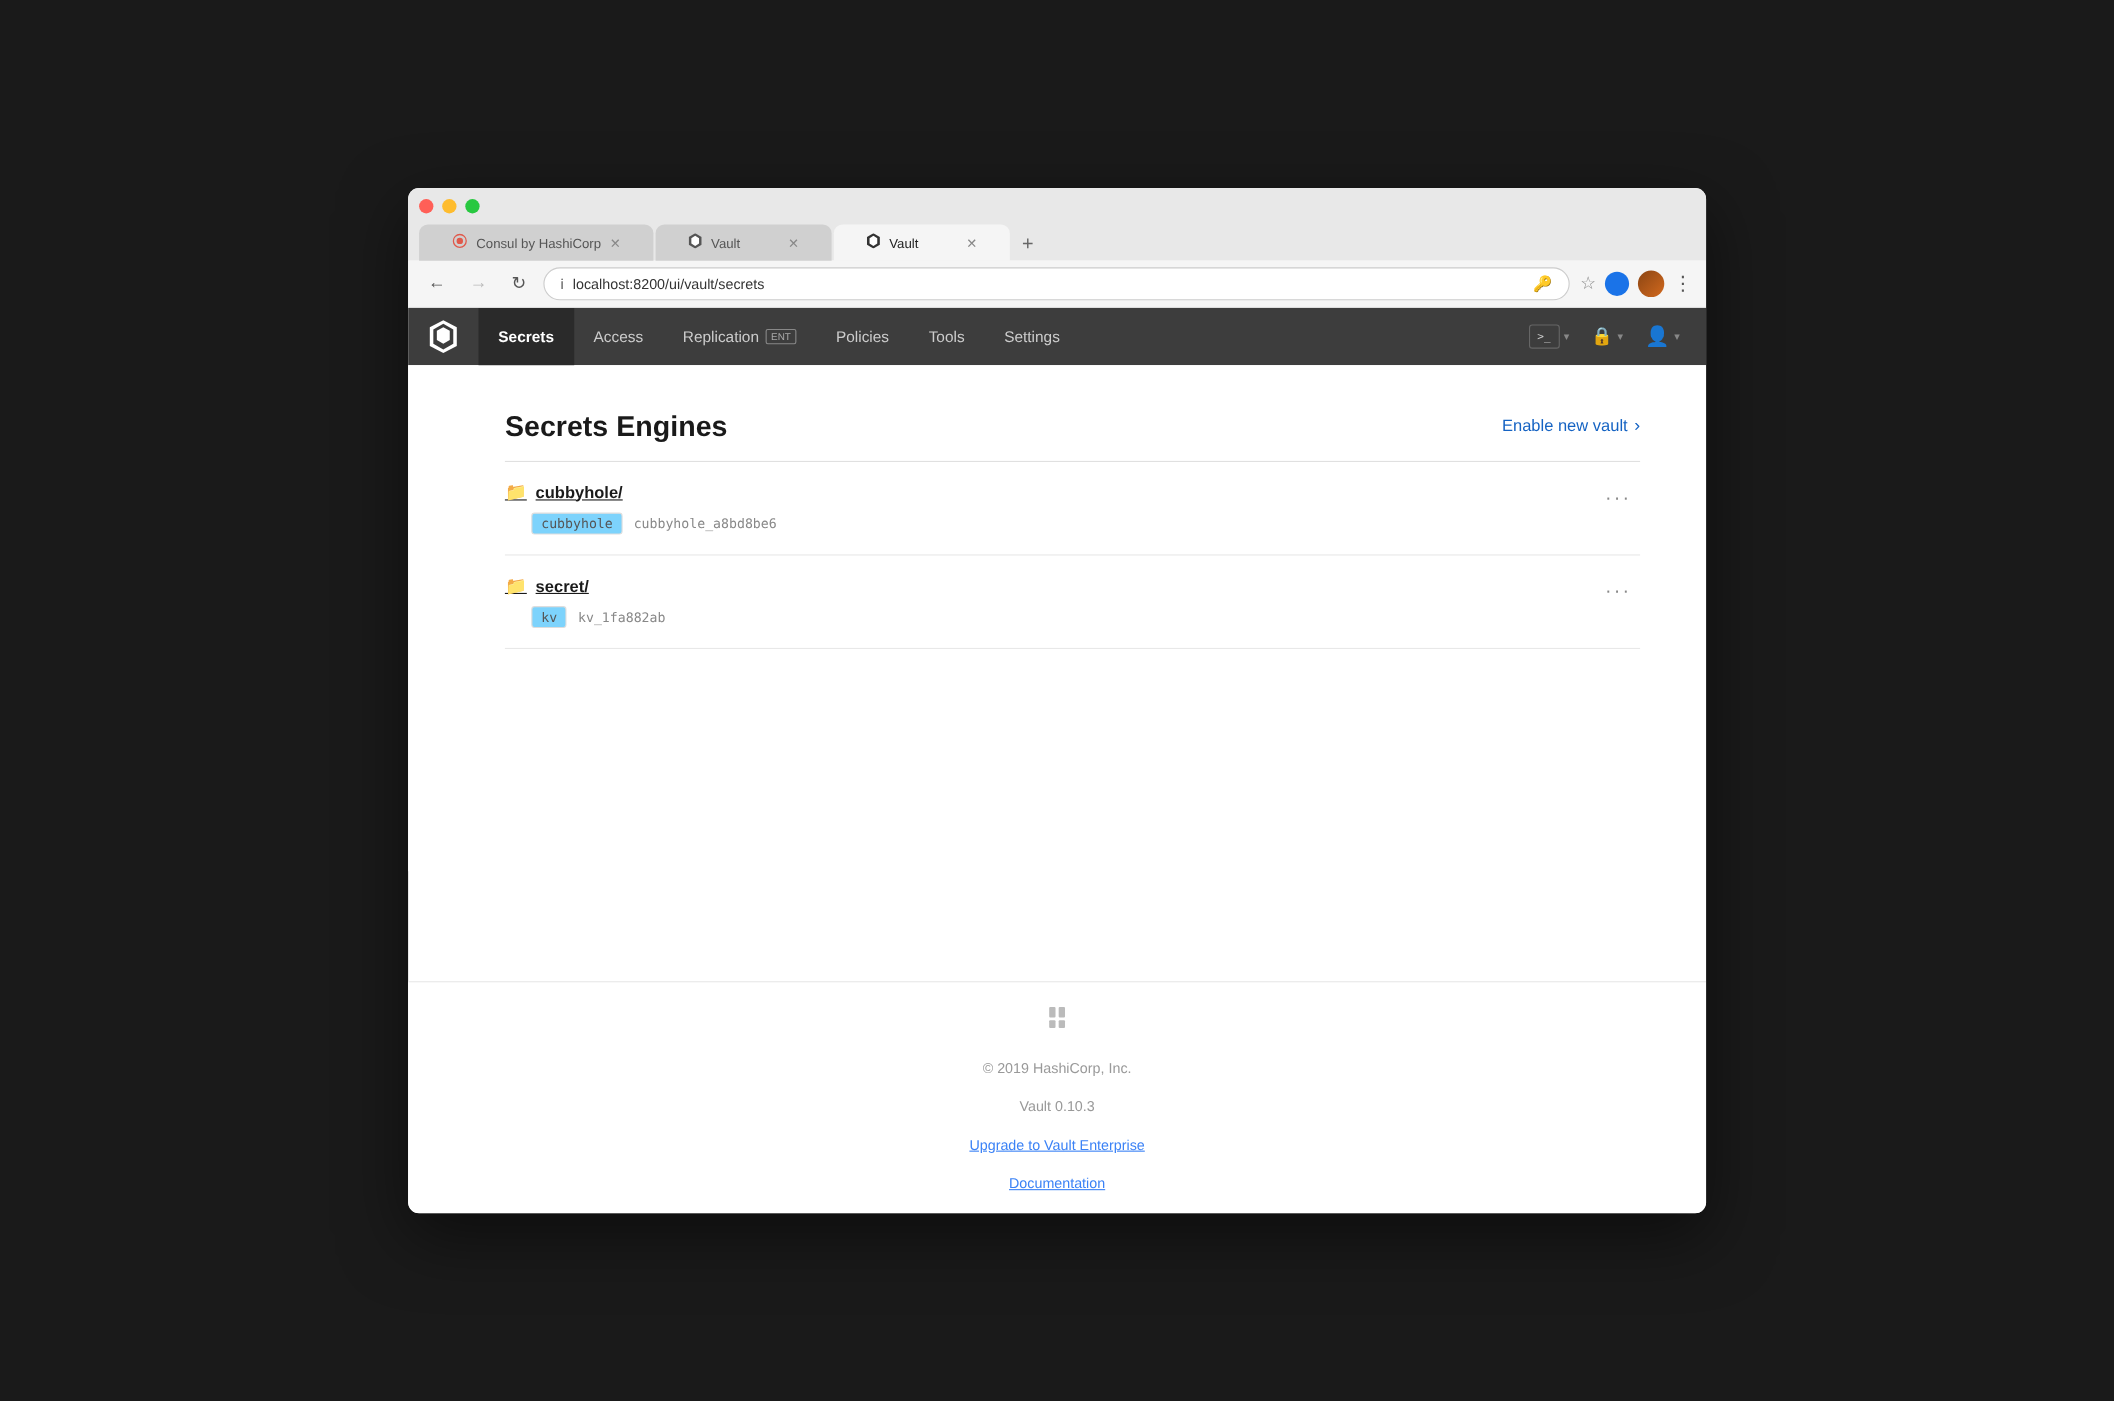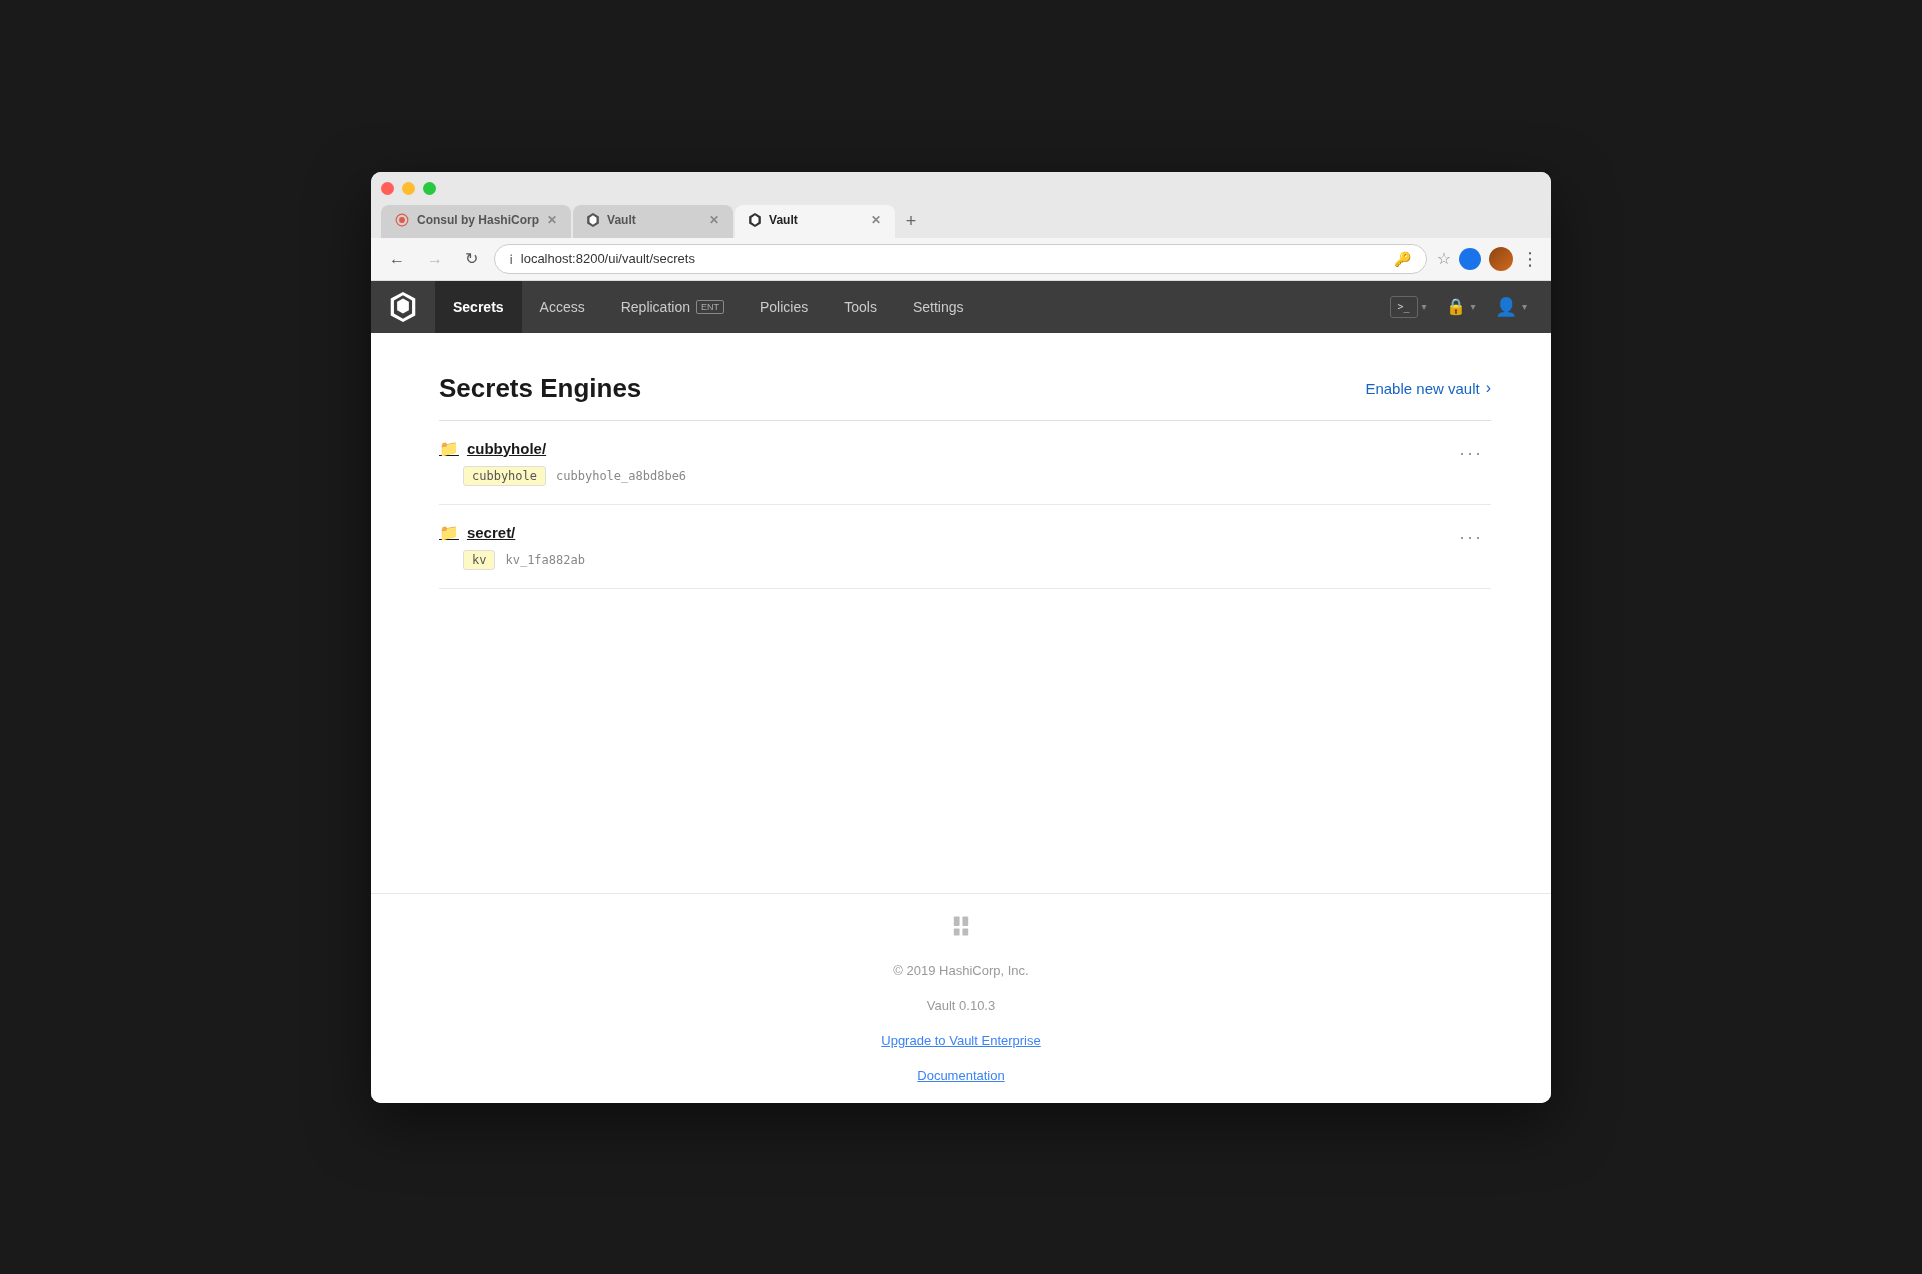--- a/index.html
+++ b/index.html
@@ -47,30 +47,30 @@
 
     
     .tabs-bar {
       display: flex;
       align-items: flex-end;
       gap: 2px;
     }
 
     .tab {
       display: flex;
+      align-items: center;
       gap: 8px;
-      padding: 8px 14px;
+      padding: 8px 30px;
       border-radius: 8px 8px 0 0;
       font-size: 12px;
       color: #555;
       background: #d0d0d0;
       cursor: pointer;
       min-width: 160px;
       position: relative;
-      font-weight: bold;
     }
 
     .tab.active {
       background: #f5f5f5;
       color: #222;
     }
 
     .tab-icon {
       font-size: 14px;
     }
@@ -254,21 +254,21 @@
 
     .chevron-down {
       font-size: 10px;
       color: #888;
     }
 
     
     .page-content {
       background: #fff;
       min-height: 460px;
-      padding: 40px 60px 0 68px;
+      padding: 40px 60px 0 88px;
     }
 
     .page-header {
       display: flex;
       align-items: center;
       justify-content: space-between;
       margin-bottom: 16px;
     }
 
     .page-title {
@@ -326,21 +326,21 @@
     }
 
     .engine-tags {
       display: flex;
       align-items: center;
       gap: 10px;
       padding-left: 24px;
     }
 
     .tag {
-      background: #fef9c3;
+      background: #7dd3fc;
       border: 1px solid #ddd;
       border-radius: 3px;
       padding: 2px 8px;
       font-size: 12px;
       color: #555;
       font-family: monospace;
     }
 
     .tag-id {
       font-size: 12px;

